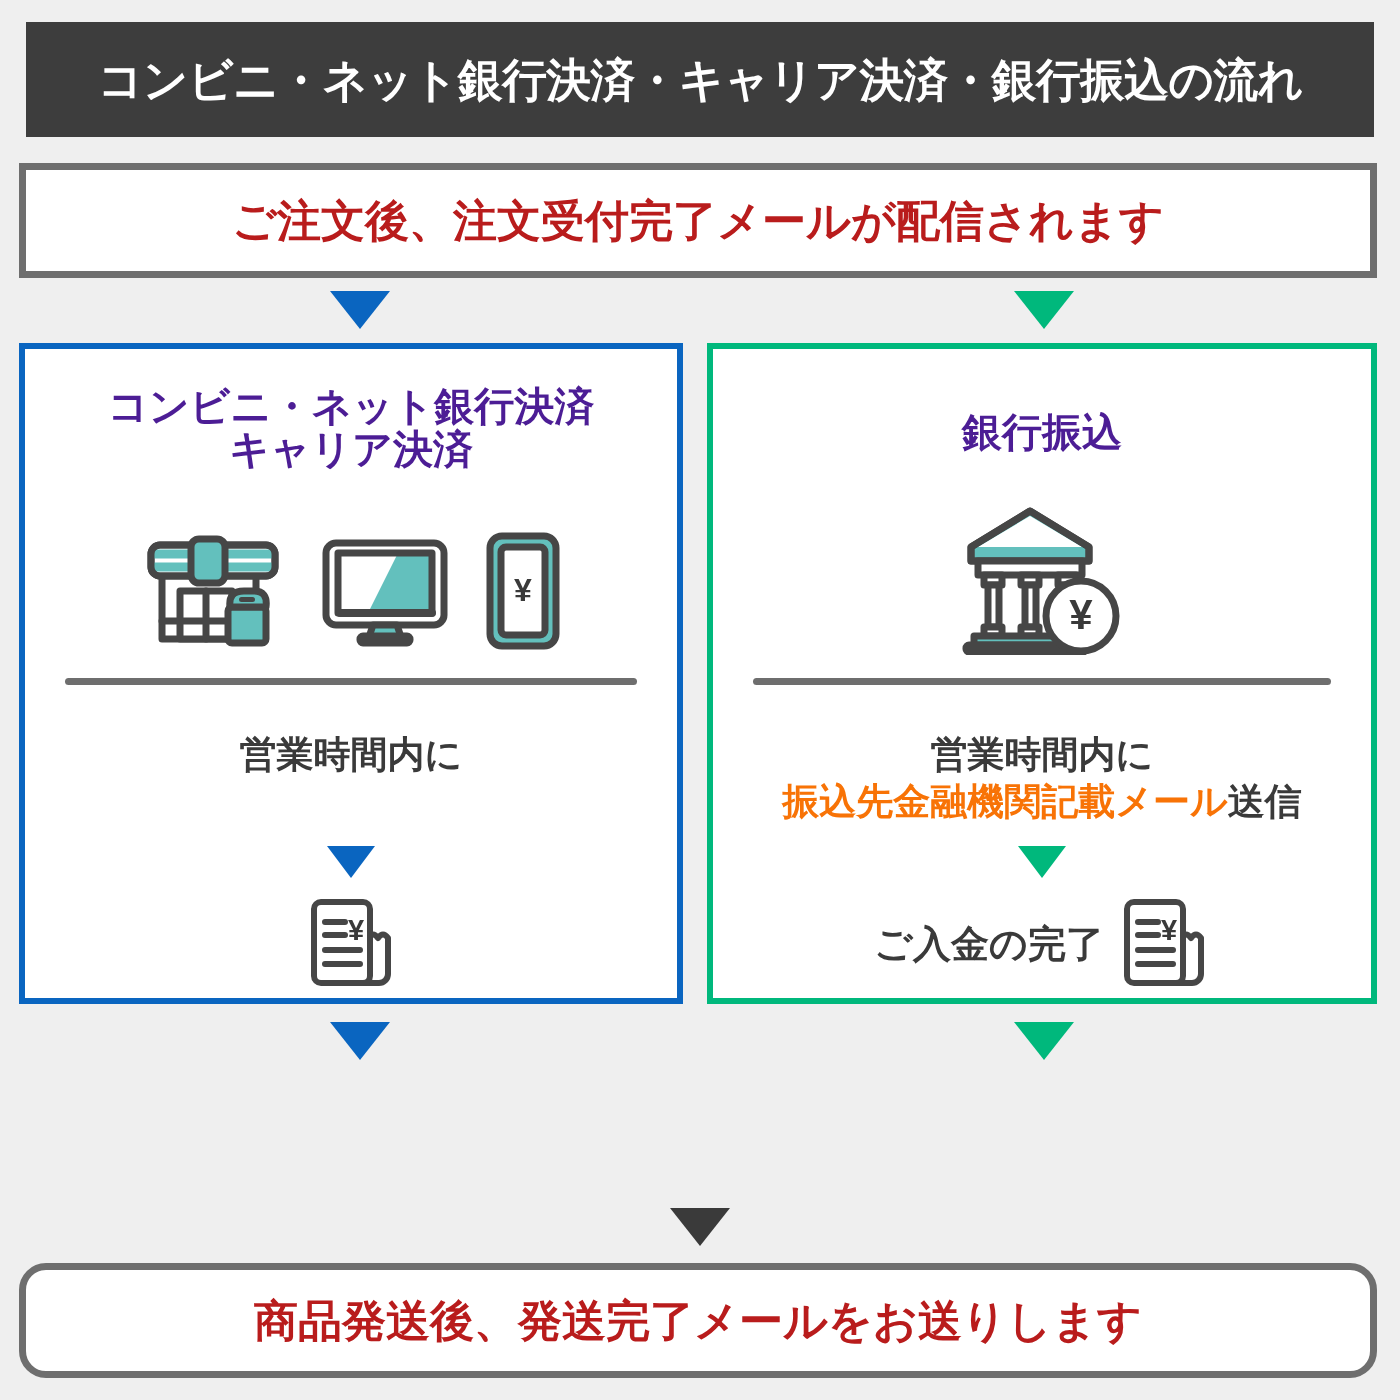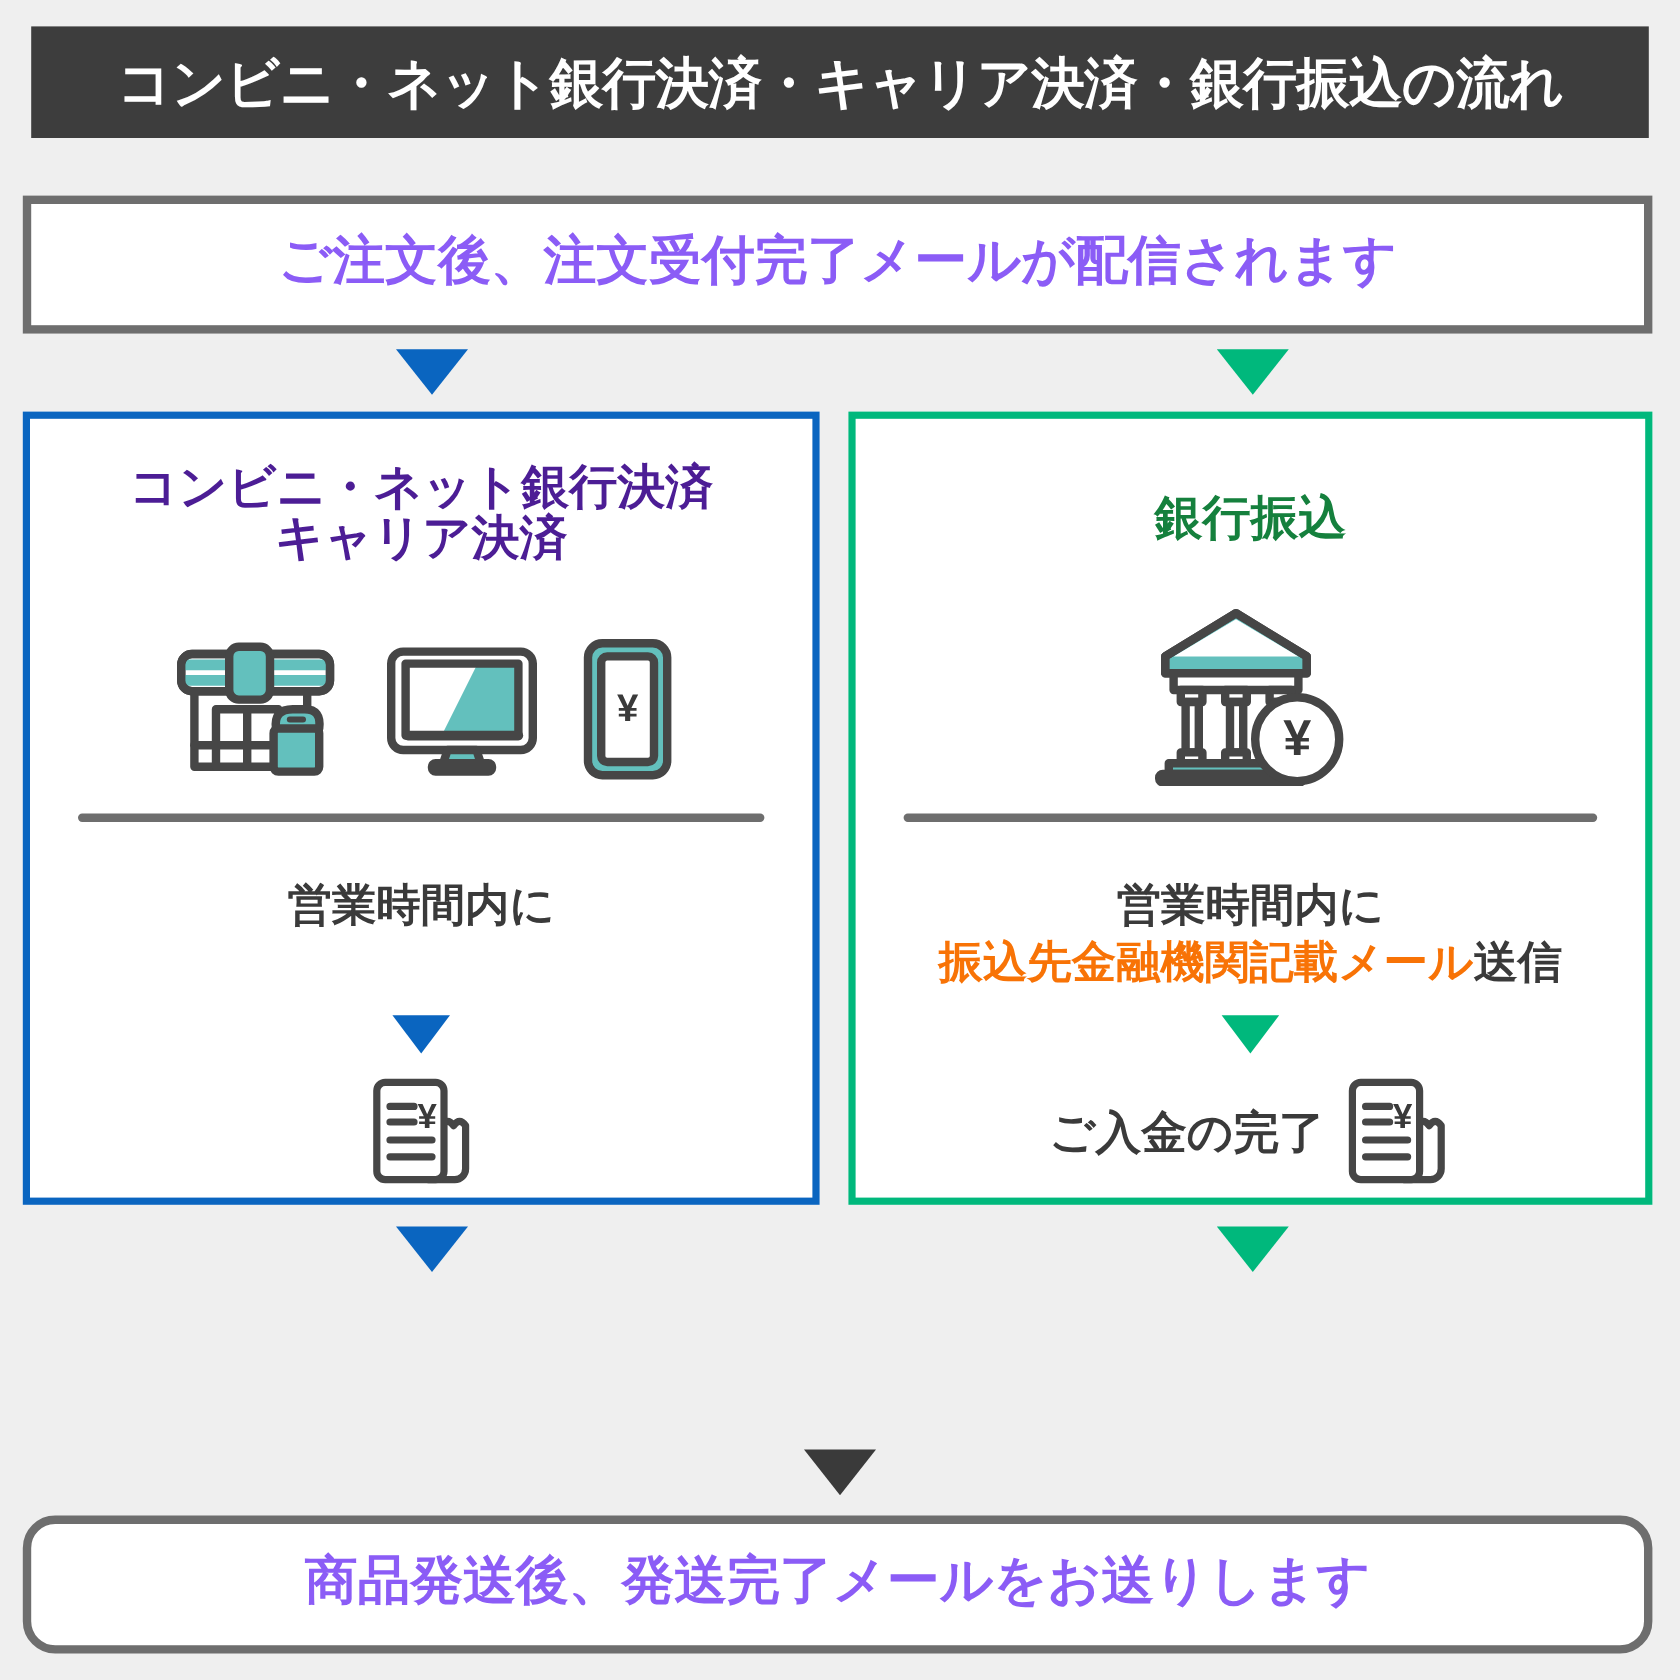--- a/index.html
+++ b/index.html
@@ -8,40 +8,40 @@
     width:1400px;height:1400px;
     background:#efefef;
     font-family:"Liberation Sans","DejaVu Sans",sans-serif;
     overflow:hidden;
     position:relative;
   }
   .stage{position:absolute;left:0;top:0;width:1400px;height:1400px;}
 
   
   .title-bar{
-    position:absolute;left:26px;top:22px;width:1348px;height:93px;
+    position:absolute;left:26px;top:22px;width:1348px;height:115px;
     background:#3d3d3d;
     display:flex;align-items:center;justify-content:center;
   }
   .title-bar .txt{
     color:#ffffff;font-weight:700;font-size:46px;letter-spacing:-0.5px;
     white-space:nowrap;line-height:1;
     transform:scaleX(0.97);
   }
 
   
   .step-box{
     position:absolute;
     background:#ffffff;
     border:7px solid #6e6e6e;
     box-sizing:border-box;
     display:flex;align-items:center;justify-content:center;
   }
   .step-box .txt{
-    color:#8b5cf6;font-weight:700;line-height:1;white-space:nowrap;font-family:Liberation Mono, monospace;
+    color:#b91c1c;font-weight:700;line-height:1;white-space:nowrap;
   }
 
   #box-order{left:19px;top:163px;width:1358px;height:115px;}
   #box-order .txt{font-size:44px;}
 
   #box-confirm{left:19px;top:1085px;width:1358px;height:115px;}
   #box-confirm .txt{font-size:44px;}
 
   #box-shipped{left:19px;top:1263px;width:1358px;height:115px;border-radius:27px;}
   #box-shipped .txt{font-size:44px;}
@@ -77,21 +77,21 @@
   }
   #panel-cvs{left:19px;width:664px;border:6px solid #0a65c0;}
   #panel-bank{left:707px;width:670px;border:6px solid #00b87c;}
 
   .panel-title{
     position:absolute;left:0;right:0;top:36px;
     text-align:center;font-weight:700;line-height:1.08;
     white-space:pre-line;
   }
   #panel-cvs .panel-title{color:#4c1d95;font-size:40px;}
-  #panel-bank .panel-title{color:#15803d;font-size:40px;top:62px;}
+  #panel-bank .panel-title{color:#4c1d95;font-size:40px;top:62px;}
 
   .icon-row{
     position:absolute;left:0;right:0;top:176px;height:132px;
     display:flex;align-items:center;justify-content:center;gap:34px;
   }
   #panel-bank .icon-row{top:150px;height:160px;}
 
   .divider{
     position:absolute;left:40px;right:40px;top:329px;height:7px;
     background:#6e6e6e;border-radius:4px;

